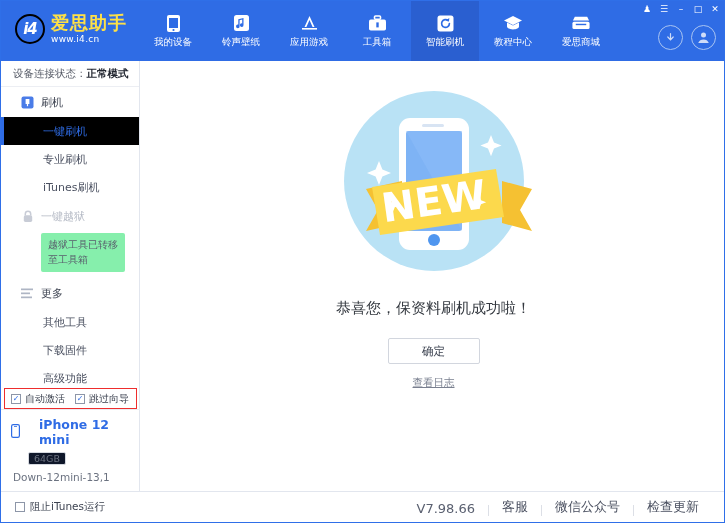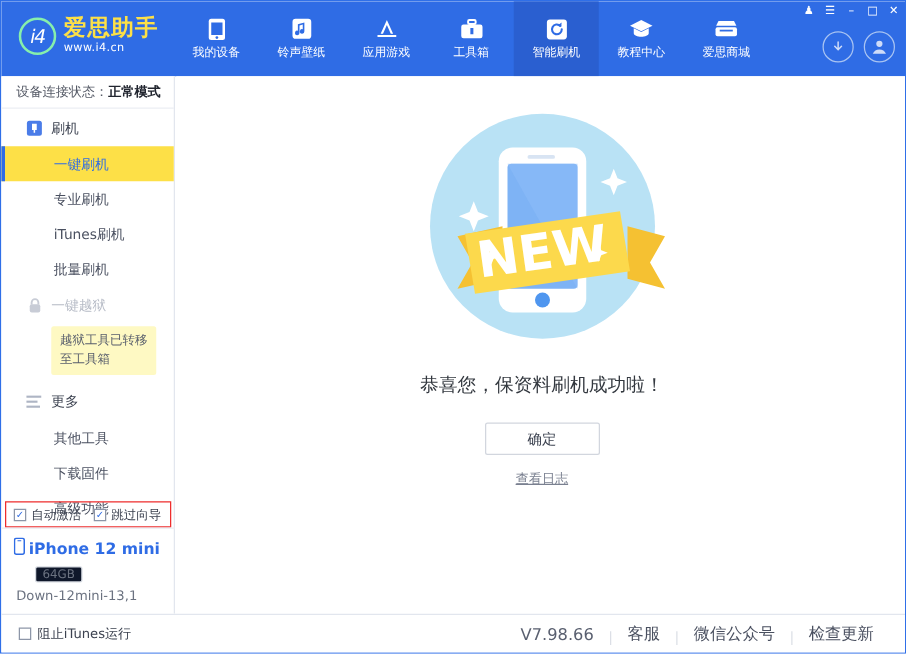--- a/index.html
+++ b/index.html
@@ -22,23 +22,23 @@
     position: absolute; left: 0; top: 0;
     width: 725px; height: 60px;
     background: #2f6ce5;
   }
   .logo {
     position: absolute; left: 14px; top: 13px;
     display: flex; align-items: center; gap: 6px;
   }
   .logo-mark {
     width: 30px; height: 30px; border-radius: 50%;
-    border: 2px solid #86efac;
+    border: 2px solid #000000;
     color: #ffffff;
-    font-size: 15px; font-weight: normal; font-style: italic;
+    font-size: 15px; font-weight: bold; font-style: italic;
     display: flex; align-items: center; justify-content: center;
     letter-spacing: -1px;
   }
   .logo-text { line-height: 1; }
   .logo-name {
     color: #fde047; font-size: 18px; font-weight: bold;
     letter-spacing: 1px; display: block;
   }
   .logo-url {
     color: #ffffff; font-size: 9px; display: block; margin-top: 3px;
@@ -105,30 +105,30 @@
   .nav-group-head.dim { color: #b6bbc6; }
   .grp-ico { width: 13px; height: 13px; display:flex; align-items:center; justify-content:center;}
 
   .nav-item {
     height: 28px; padding-left: 42px;
     display: flex; align-items: center;
     font-size: 11px; color: #4a5060;
     position: relative; cursor: pointer;
   }
   .nav-item.active {
-    background: #fde047; color: #2f6ce5;
+    background: #000000; color: #2f6ce5;
   }
   .nav-item.active::before {
     content: ""; position: absolute; left: 0; top: 0;
     width: 3px; height: 100%; background: #2f6ce5;
   }
   .jb-tip {
     margin: 2px 0 0 40px;
     width: 84px; padding: 5px 7px;
-    background: #fef9c3; color: #585e6c;
+    background: #86efac; color: #585e6c;
     font-size: 10px; line-height: 1.45;
     border-radius: 2px;
   }
 
   .sb-bottom {
     position: absolute; left: 0; bottom: 0; width: 139px;
   }
   .opts-row {
     margin: 0 3px 0 3px;
     height: 21px;
@@ -143,21 +143,21 @@
     display: flex; align-items: center; justify-content: center;
     font-size: 8px; color: #2f6ce5; line-height: 1;
   }
   .chk .t { font-size: 10px; color: #3c4250; }
 
   .device-card {
     border-top: 1px solid #e9ecf1;
     padding: 7px 0 8px 10px;
   }
   .dev-name {
-    display: flex; align-items: center; gap: 3px;
+    display: flex; align-items: center; gap: 19px;
     font-size: 12.5px; font-weight: bold; color: #2f6ce5;
   }
   .dev-cap {
     display: inline-block; margin: 5px 0 0 17px;
     padding: 0 5px; font-size: 9.5px; color: #6b7280;
     border: 1px solid #d5d9e0; border-radius: 2px; background: #0f172a;
   }
   .dev-id {
     margin: 5px 0 0 2px; font-size: 10.5px; color: #6b7280;
   }
@@ -346,23 +346,20 @@
     </div>
 
     <div class="nav-item active">
       <span>一键刷机</span>
     </div>
     <div class="nav-item">
       <span>专业刷机</span>
     </div>
     <div class="nav-item">
       <span>iTunes刷机</span>
-    </div>
-    <div class="nav-item">
-      <span>批量刷机</span>
     </div>
 
     <div class="nav-group-head dim">
       <span class="grp-ico">
         <svg width="12" height="13" viewBox="0 0 12 13">
             <path d="M3.3 5.5 V4 a2.7 2.7 0 0 1 5.4 0 v1.5" stroke="#c8ccd6" stroke-width="1.5" fill="none"></path>
             <rect x="1.8" y="5.3" width="8.4" height="6.6" rx="1.6" fill="#c8ccd6"></rect>
           </svg>
       </span>
       <span>一键越狱</span>

